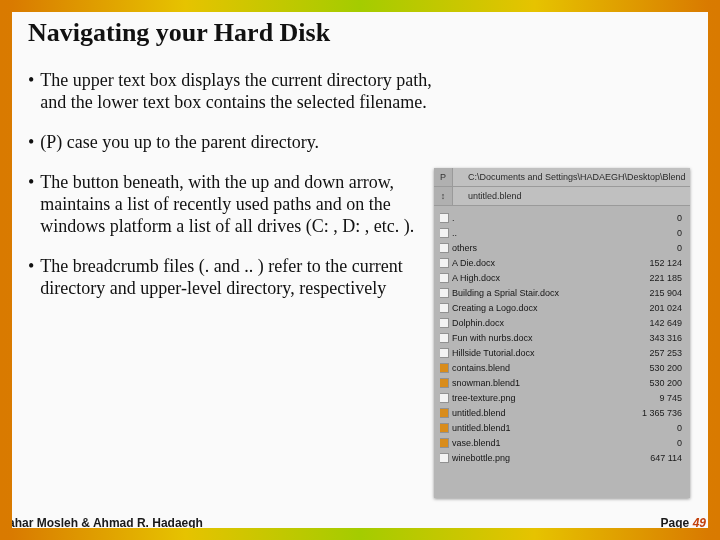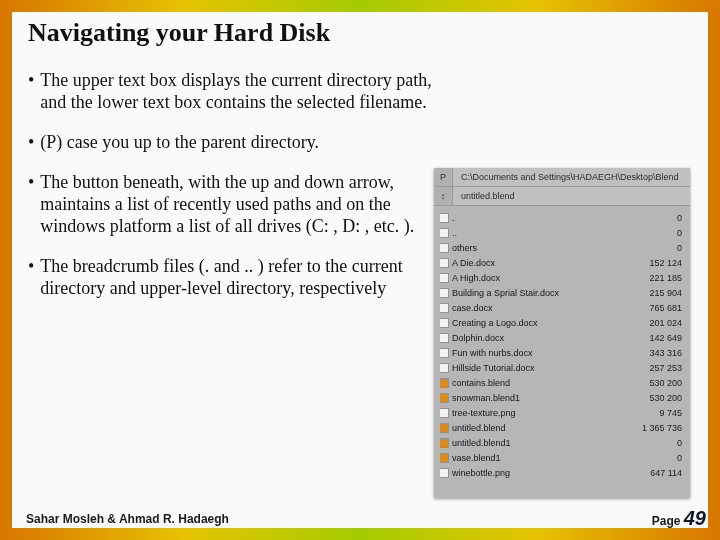--- a/index.html
+++ b/index.html
@@ -69,21 +69,21 @@
   .panel .btn {
     width: 18px;
     text-align: center;
     color: #333;
     background: #b0b0b0;
     border-right: 1px solid #9a9a9a;
     line-height: 18px;
   }
   .panel .field {
     flex: 1;
-    padding-left: 8px;
+    padding-left: 15px;
     white-space: nowrap;
     overflow: hidden;
     color: #2a2a2a;
   }
   .panel .listarea {
     padding: 4px 0 2px 6px;
     font-size: 9px;
     background: #b6b6b6;
   }
   .panel .row {
@@ -108,35 +108,35 @@
   .swatch {
     width: 8px;
     height: 8px;
     display: inline-block;
     outline: 1px solid rgba(0,0,0,0.2);
   }
   .sw-white { background: #f3f3f3; }
   .sw-orange { background: #d98c1a; }
   .footer {
     position: absolute;
-    left: 26px;
+    left: 0;
     right: 14px;
     bottom: 10px;
     display: flex;
     justify-content: space-between;
     align-items: center;
     font-family: Arial, sans-serif;
     font-size: 12px;
     font-weight: bold;
     color: #1a1a1a;
   }
   .footer .page .num {
     font-style: italic;
-    color: #0f172a;
-    font-size: 20px;
+    color: #c2410c;
+    font-size: 12px;
   }
 </style>
 </head>
 <body>
 
 <div class="content">
   <div class="heading">Navigating your Hard Disk</div>
 
   <div class="bullets">
     <div class="bullet">
@@ -201,27 +201,20 @@
             <span>A High.docx</span>
           </div>
           <div class="size">221 185</div>
         </div>
         <div class="row">
           <div class="name">
             <span class="swatch sw-white"></span>
             <span>Building a Sprial Stair.docx</span>
           </div>
           <div class="size">215 904</div>
-        </div>
-        <div class="row">
-          <div class="name">
-            <span class="swatch sw-white"></span>
-            <span>case.docx</span>
-          </div>
-          <div class="size">765 681</div>
         </div>
         <div class="row">
           <div class="name">
             <span class="swatch sw-white"></span>
             <span>Creating a Logo.docx</span>
           </div>
           <div class="size">201 024</div>
         </div>
         <div class="row">
           <div class="name">

